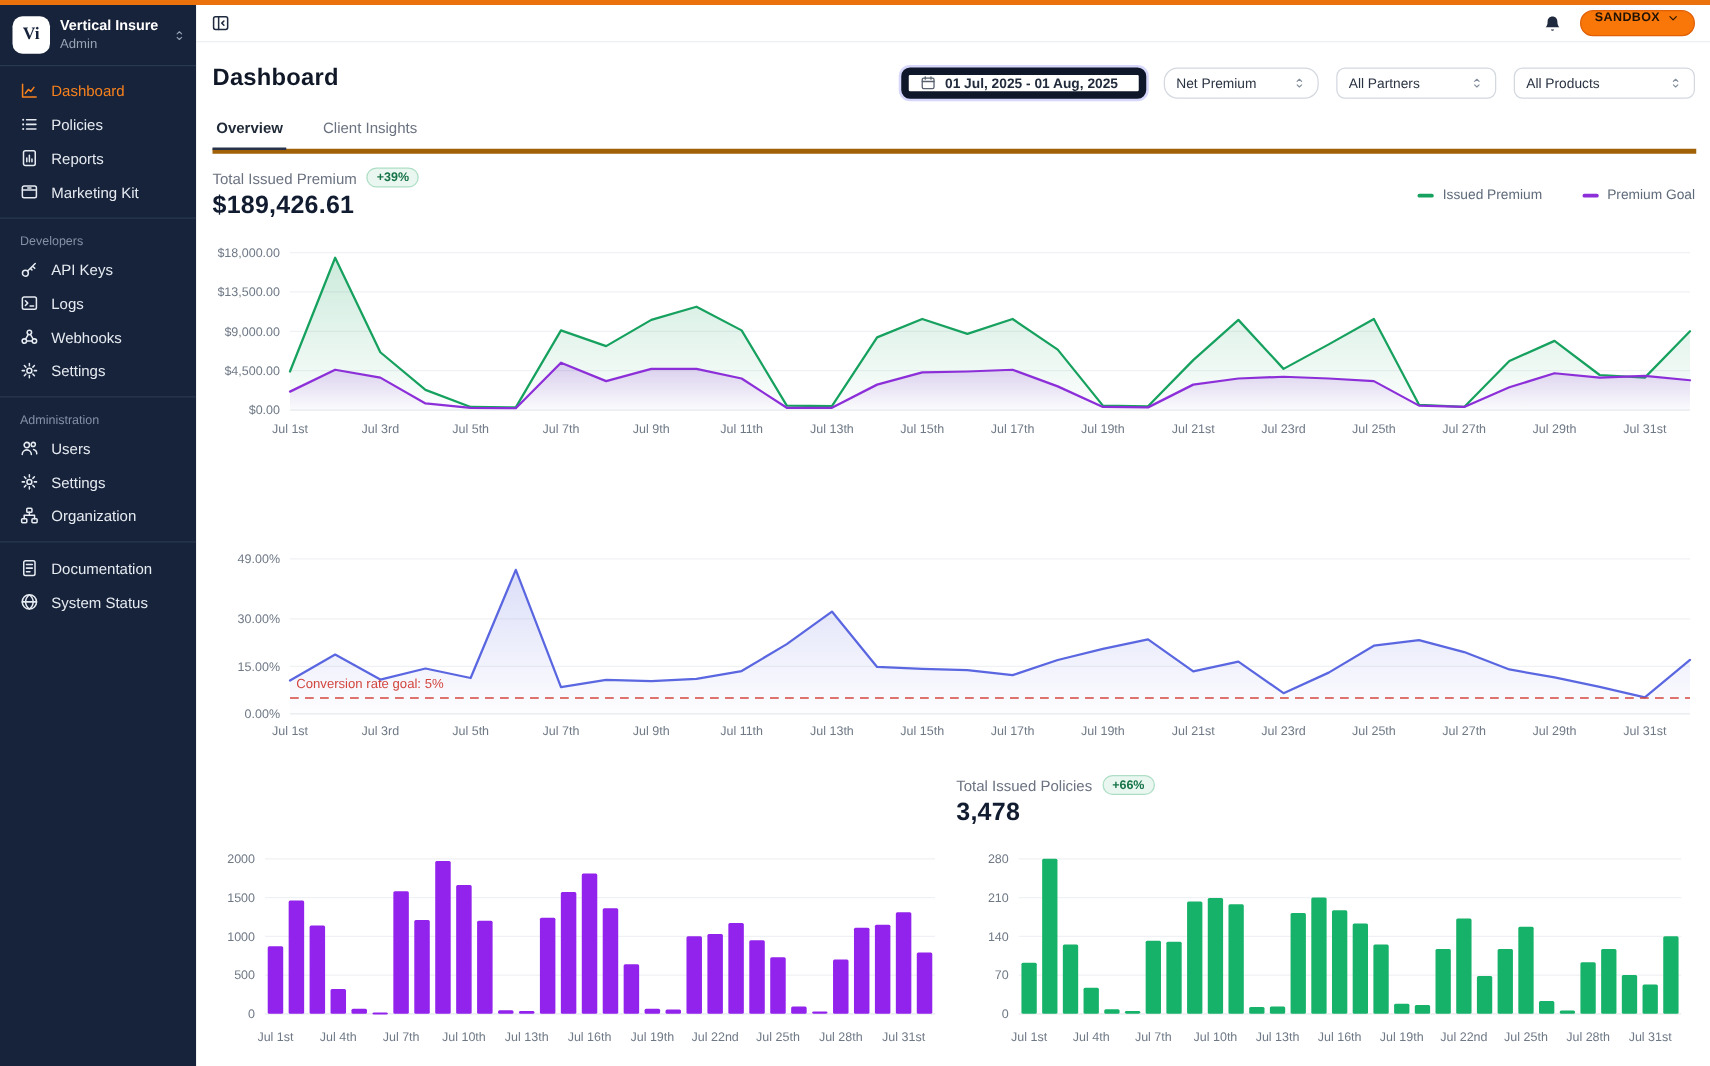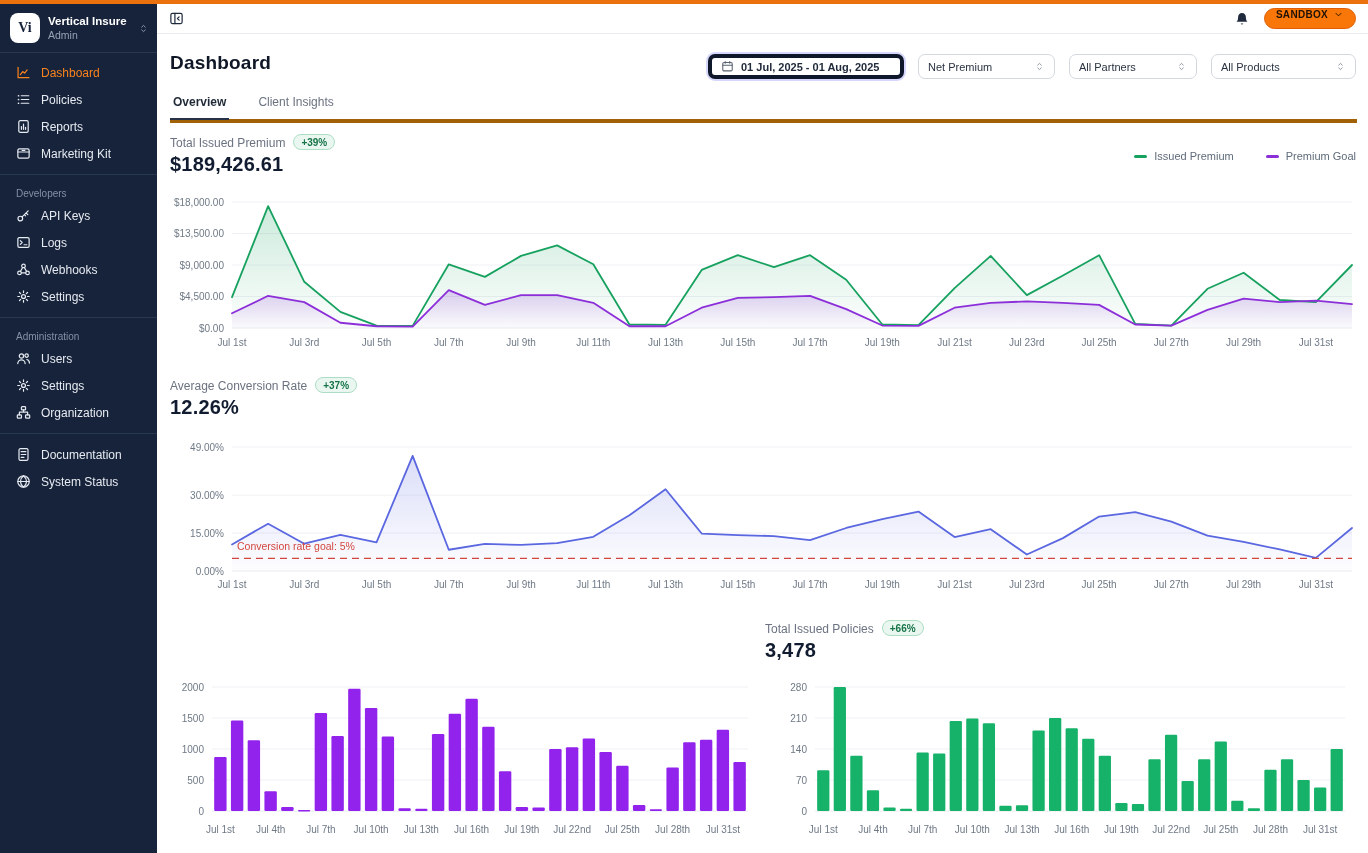--- a/index.html
+++ b/index.html
@@ -35,22 +35,22 @@
     border-radius:999px; height:21px; padding:0 11px; font-size:10px; font-weight:bold; letter-spacing:.3px; color:#201206; cursor:pointer; }
 
   
   .main { position:absolute; left:157px; top:34px; width:1211px; height:819px; background:#fff; }
   .page-title { position:absolute; left:13px; top:18px; font-size:19px; font-weight:bold; color:#101827; letter-spacing:.2px; }
 
   .filters { position:absolute; top:20px; right:12px; display:flex; gap:14px; }
   .pill { display:flex; align-items:center; gap:7px; height:25px; border:1px solid #D4D8DF; border-radius:7px;
     background:#fff; padding:0 9px; font-size:11px; color:#2A3342; cursor:pointer; }
   .pill .chev { margin-left:auto; color:#828C9B; display:flex; }
-  .date-pill { width:196px; border:4px solid #0f172a; box-shadow:0 0 0 2px rgba(110,112,240,.28); font-weight:bold; color:#222B3C; }
-  .sel-premium { width:137px; } .sel-partners { width:128px; } .sel-products { width:145px; }
+  .date-pill { width:196px; border:6px solid #0f172a; box-shadow:0 0 0 2px rgba(110,112,240,.28); font-weight:bold; color:#222B3C; }
+  .sel-premium { width:124px;border-radius:11px; } .sel-partners { width:128px; } .sel-products { width:145px; }
   .cal-icon { display:flex; color:#5A6270; }
 
   .tabs { position:absolute; left:13px; top:57px; width:1187px; border-bottom:4px solid #a16207; display:flex; gap:26px; }
   .tab { font-size:12px; padding:4px 3px 9px; color:#6B7280; cursor:pointer; }
   .tab.active { color:#1F2937; font-weight:bold; border-bottom:2px solid #27324A; margin-bottom:-1px; }
 
   .metric-head { position:absolute; }
   .metric-label-row { display:flex; align-items:flex-end; gap:8px; }
   .metric-label { font-size:12px; color:#6B7280; }
   .metric-badge { font-size:10px; font-weight:bold; color:#177348; background:#E9F7F0; border:1px solid #ADDEC5;
@@ -298,27 +298,20 @@
       <div class="legend-item">
         <span class="legend-dash" style="background: rgb(23, 161, 95);"></span>
         <span>Issued Premium</span>
       </div>
       <div class="legend-item">
         <span class="legend-dash" style="background: rgb(140, 47, 217);"></span>
         <span>Premium Goal</span>
       </div>
     </div>
 
-  <div class="metric-head m2">
-    <div class="metric-label-row">
-      <span class="metric-label">Average Conversion Rate</span>
-      <span class="metric-badge">+37%</span>
-    </div>
-    <div class="metric-value">12.26%</div>
-  </div>
 
 
   <div class="metric-head m4">
     <div class="metric-label-row">
       <span class="metric-label">Total Issued Policies</span>
       <span class="metric-badge">+66%</span>
     </div>
     <div class="metric-value">3,478</div>
   </div>
 

